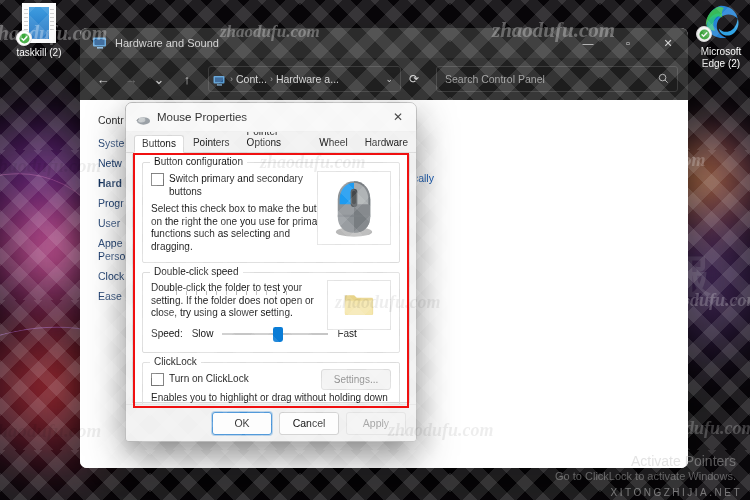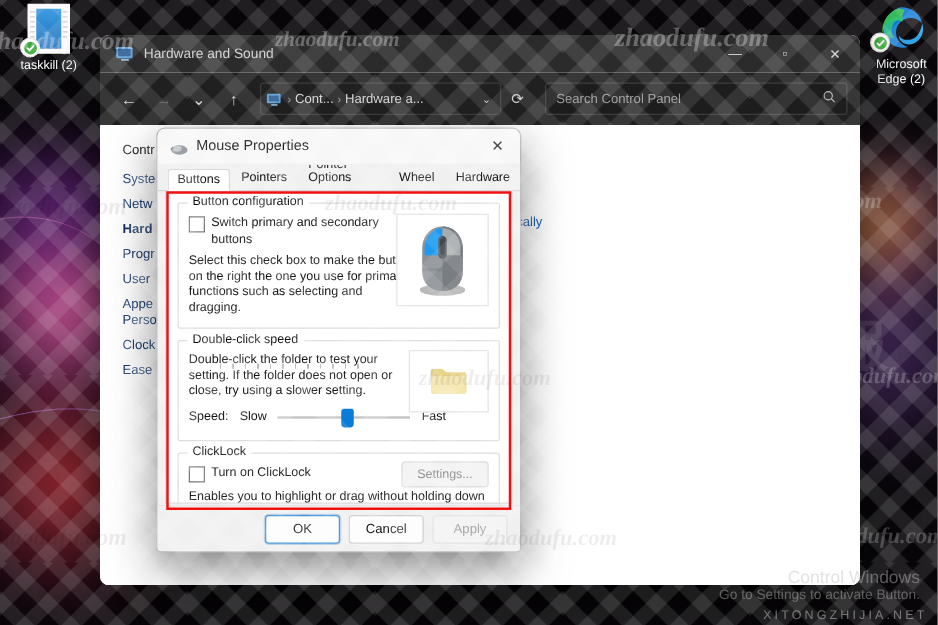--- a/index.html
+++ b/index.html
@@ -430,19 +430,19 @@
 <div class="wm dim" style="left:-10px;top:155px;font-size:19px;">zhaodufu.com</div>
 <div class="wm dim" style="left:260px;top:152px;font-size:18px;">zhaodufu.com</div>
 <div class="wm light" style="left:600px;top:150px;font-size:18px;color:rgba(255,255,255,.22);">zhaodufu.com</div>
 <div class="wm dim" style="left:335px;top:292px;font-size:18px;">zhaodufu.com</div>
 <div class="wm light" style="left:655px;top:290px;font-size:18px;color:rgba(255,255,255,.22);">zhaodufu.com</div>
 <div class="wm dim" style="left:-10px;top:420px;font-size:19px;">zhaodufu.com</div>
 <div class="wm dim" style="left:388px;top:420px;font-size:18px;">zhaodufu.com</div>
 <div class="wm light" style="left:650px;top:418px;font-size:18px;color:rgba(255,255,255,.22);">zhaodufu.com</div>
 
 <div id="actwm">
-  <div class="a1">Control Windows</div>
-  <div>Go to Settings to activate Button.</div>
+  <div class="a1">Activate Pointers</div>
+  <div>Go to ClickLock to activate Windows.</div>
 </div>
 
 <div id="sitelogo">
   <div class="en">XITONGZHIJIA.NET</div>
 </div>
 
 </body></html>

